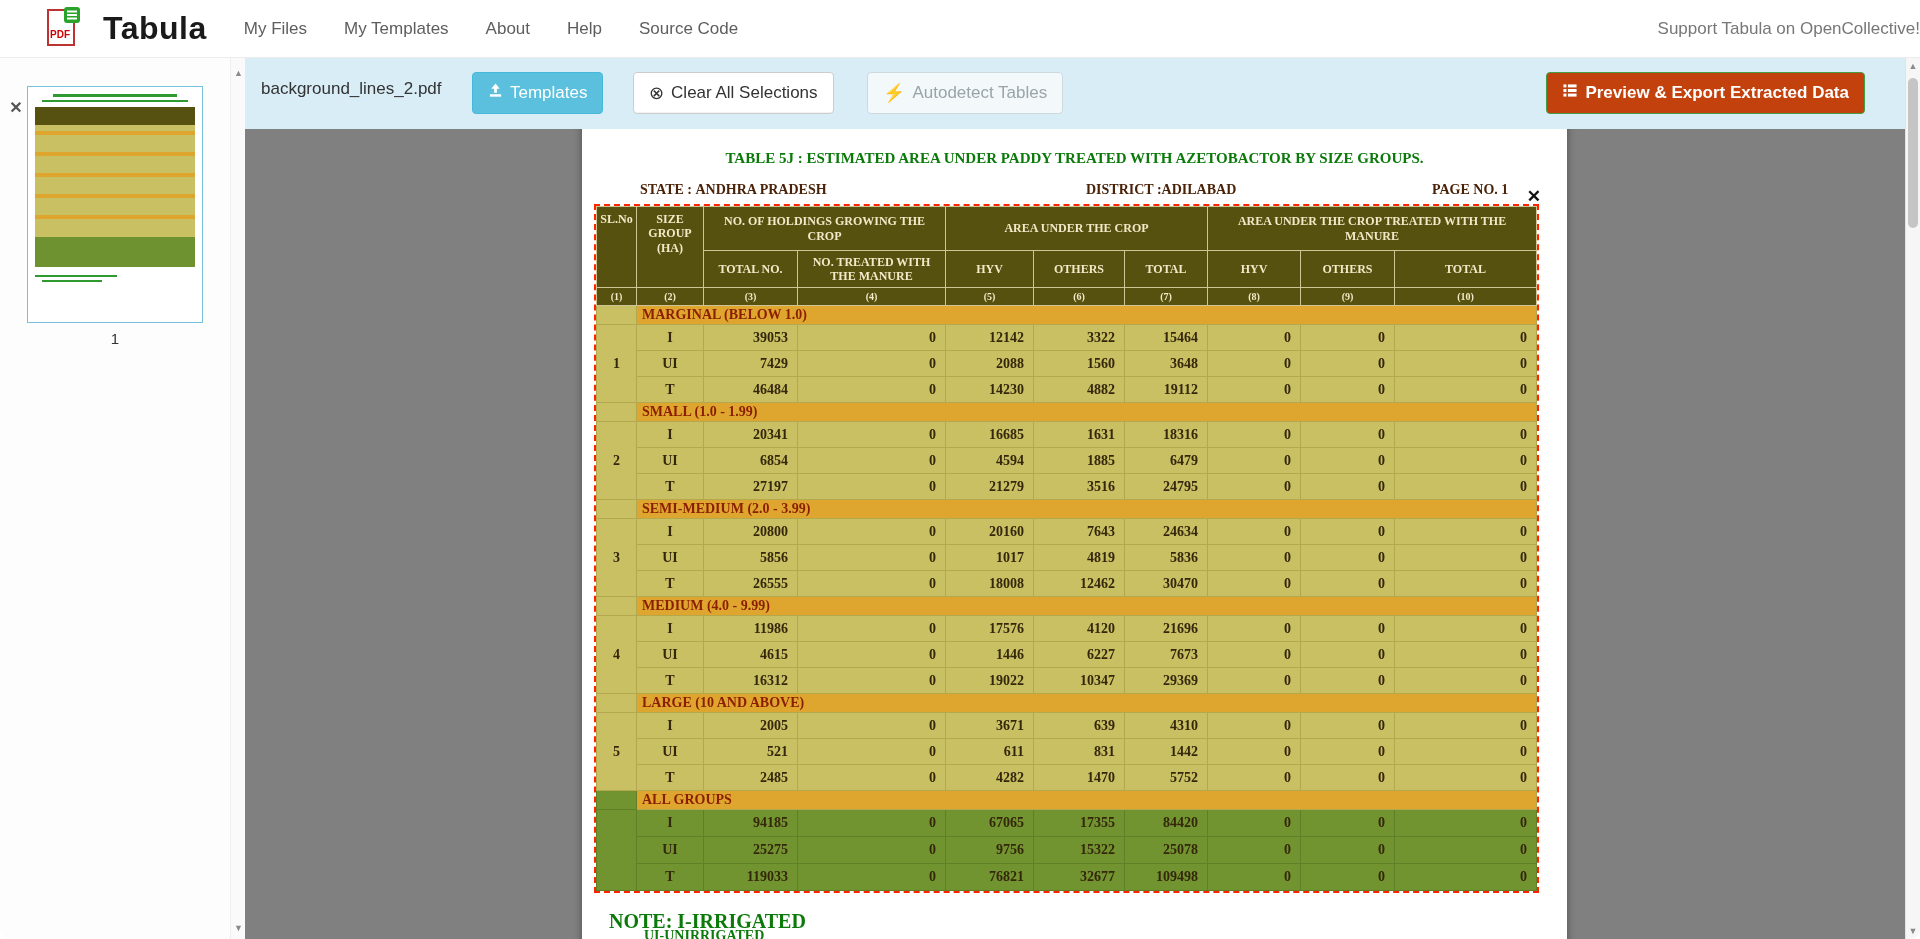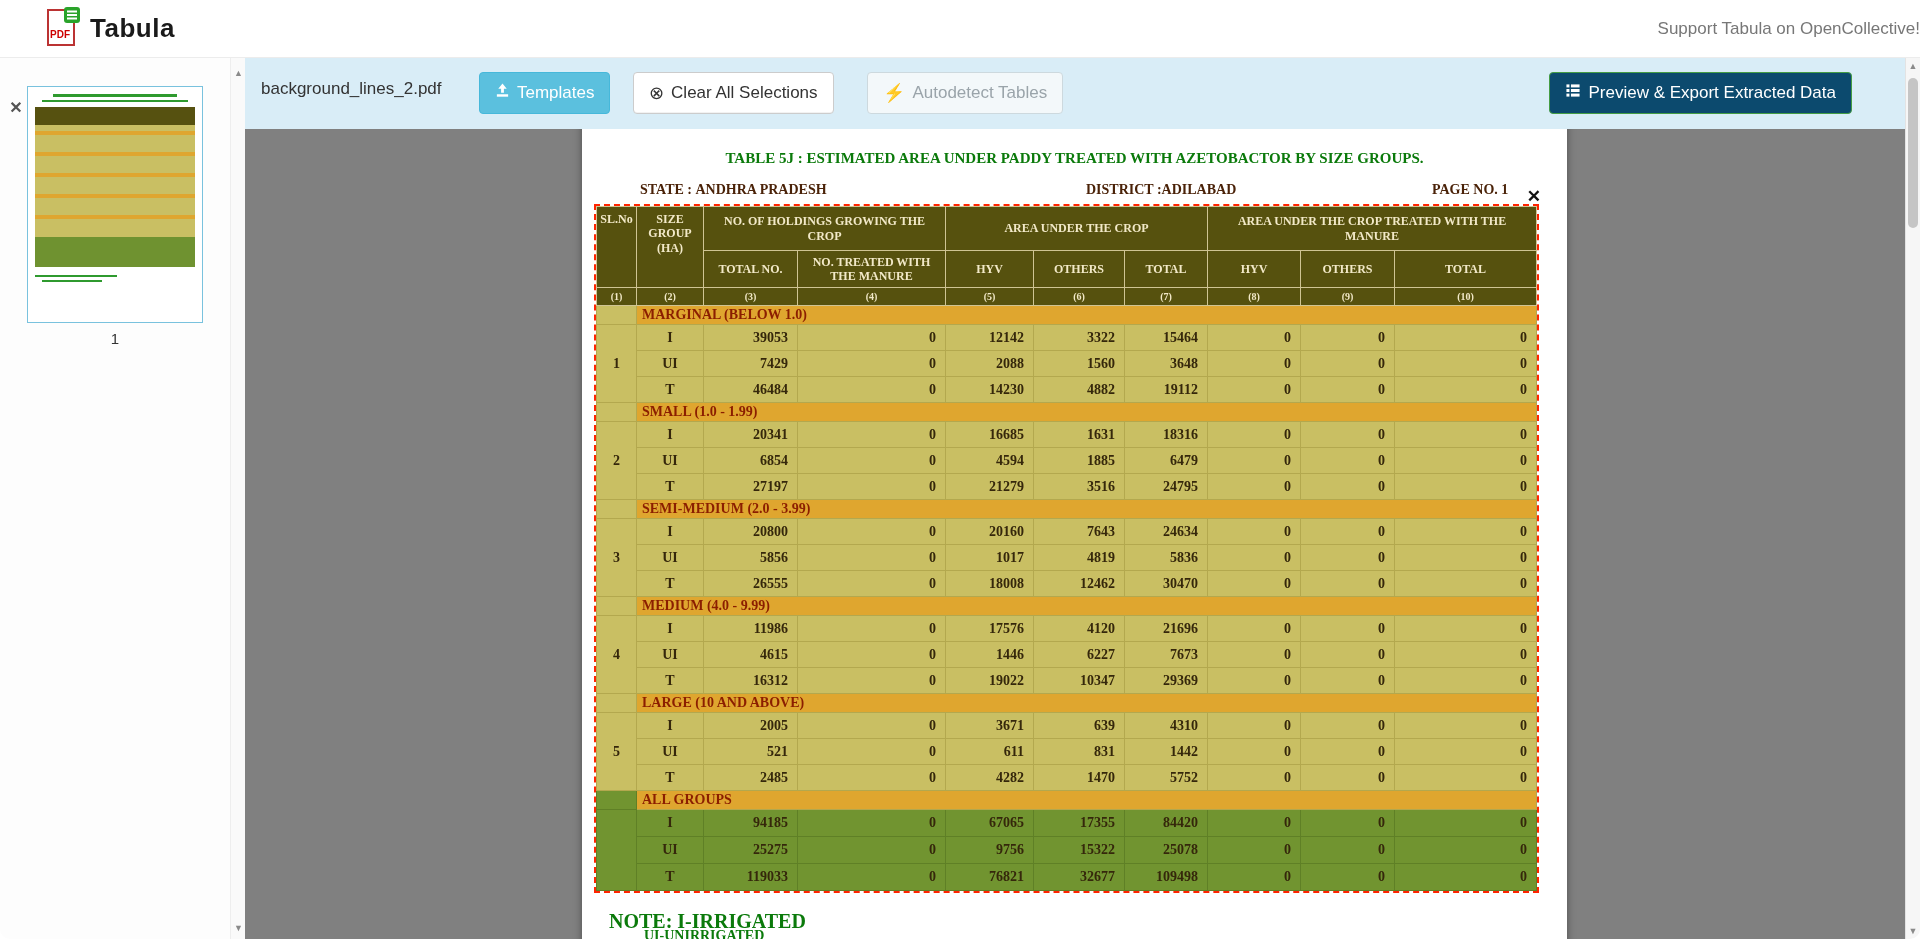--- a/index.html
+++ b/index.html
@@ -3,21 +3,21 @@
 <meta charset="utf-8">
 <style>
   * { margin:0; padding:0; box-sizing:border-box; }
   html,body { width:1920px; height:939px; overflow:hidden; }
   body { font-family:"Liberation Sans", sans-serif; background:#fff; }
   .app { position:relative; width:1920px; height:939px; overflow:hidden;border-radius:10px; }
 
   
   .navbar { position:absolute; left:0; top:0; width:1920px; height:58px; background:#fff; border-bottom:1px solid #ececec; display:flex; align-items:center; z-index:30; }
   .brand { display:flex; align-items:center; margin-left:44px; cursor:pointer; }
-  .brand-title { font-size:26px; font-weight:bold; color:#1a1a1a; margin-left:10px; letter-spacing:0.5px; }
+  .brand-title { font-size:32px; font-weight:bold; color:#1a1a1a; margin-left:23px; letter-spacing:0.5px; }
   .nav-links { display:flex; align-items:center; margin-left:37px; gap:37px; }
   .nav-link { font-size:17px; color:#5e5e5e; cursor:pointer; white-space:nowrap; }
   .nav-support { margin-left:auto; font-size:17px; color:#777; cursor:pointer; }
 
   
   .sidebar { position:absolute; left:0; top:58px; width:245px; height:881px; background:#fdfdfd; z-index:20; }
   .thumb-close { position:absolute; left:6px; top:40px; width:20px; height:20px; font-size:16px; font-weight:bold; color:#555; cursor:pointer; text-align:center; line-height:20px; }
   .thumbnail { position:absolute; left:27px; top:28px; width:176px; height:237px; background:#fff; border:1px solid #79c2de; cursor:pointer; }
   .t-line { position:absolute; background:#2f9a2f; height:3px; }
   .t-table { position:absolute; left:7px; top:20px; width:160px; height:160px; background:#c9bf63; }
@@ -26,24 +26,24 @@
   .t-green { position:absolute; left:0; top:130px; width:160px; height:30px; background:#6f9230; }
   .page-num { position:absolute; left:27px; top:272px; width:176px; text-align:center; font-size:15px; color:#333; }
   .side-scroll { position:absolute; right:0; top:0; width:15px; height:881px; background:#fafafa; border-left:1px solid #eee; }
   .side-scroll .arr-up { position:absolute; top:10px; left:0; width:15px; text-align:center; font-size:9px; color:#8a8a8a; cursor:pointer; }
   .side-scroll .arr-down { position:absolute; bottom:6px; left:0; width:15px; text-align:center; font-size:9px; color:#8a8a8a; cursor:pointer; }
 
   
   .toolbar { position:absolute; left:245px; top:58px; width:1660px; height:71px; background:#d9edf7; z-index:25; }
   .file-label { position:absolute; left:16px; top:0; height:62px; display:flex; align-items:center; font-size:17px; color:#333; }
   .btn { position:absolute; top:14px; height:42px; display:flex; align-items:center; gap:7px; padding:0 15px; border-radius:4px; font-size:17px; cursor:pointer; white-space:nowrap; border:1px solid transparent; }
-  .btn-info { left:234px; background:#5bc0de; border-color:#46b8da; color:#fff; }
+  .btn-info { left:227px; background:#5bc0de; border-color:#46b8da; color:#fff; }
   .btn-default { left:388px; background:#fff; border-color:#ccc; color:#333; box-shadow:inset 0 -1px 0 rgba(0,0,0,.05); }
   .btn-disabled { left:622px; background:#f3f8fa; border-color:#cdd9de; color:#9aa4aa; cursor:not-allowed; }
-  .btn-success { right:53px; background:#0c4a6e; border-color:#449d44; color:#fff; }
+  .btn-success { right:40px; background:#c2410c; border-color:#449d44; color:#fff;font-weight:bold; }
   .btn .glyph { font-size:18px; line-height:1; }
   .btn-disabled .glyph { color:#9aa4aa; }
 
   
   .main { position:absolute; left:245px; top:129px; width:1660px; height:810px; background:#808080; overflow:hidden; z-index:10; }
   .pdf-page { position:absolute; left:337px; top:-75px; width:985px; height:1500px; background:#fff; box-shadow:0 0 8px rgba(0,0,0,.4); font-family:"Liberation Serif", serif; }
   .doc-title { position:absolute; left:0; top:96px; width:985px; text-align:center; font-size:15px; font-weight:bold; color:#0b7a0b; }
   .doc-meta { position:absolute; left:4px; top:128px; width:985px; height:20px; font-size:14px; font-weight:bold; color:#4a2208; }
   .meta-state { position:absolute; left:54px; }
   .meta-district { position:absolute; left:500px; }
@@ -91,20 +91,27 @@
           <path d="M4 3 h17 l9 9 v26 h-26 z" fill="#ffffff" stroke="#bb3333" stroke-width="2"></path>
           <path d="M21 3 l9 9 h-9 z" fill="#e89b9b"></path>
           <text x="6" y="31" font-size="10" fill="#cc0000" font-weight="bold" font-family="Liberation Sans, sans-serif">PDF</text>
           <rect x="20" y="0" width="16" height="16" rx="3" fill="#2aa32a"></rect>
           <rect x="23" y="3.5" width="10" height="2" fill="#fff"></rect>
           <rect x="23" y="7" width="10" height="2" fill="#fff"></rect>
           <rect x="23" y="10.5" width="10" height="2" fill="#fff"></rect>
         </svg>
       </span>
       <span class="brand-title">Tabula</span>
+    </div>
+    <div class="nav-links">
+      <span class="nav-link">My Files</span>
+      <span class="nav-link">My Templates</span>
+      <span class="nav-link">About</span>
+      <span class="nav-link">Help</span>
+      <span class="nav-link">Source Code</span>
     </div>
     <span class="nav-support">Support Tabula on OpenCollective!</span>
   </div>
 
   <div class="sidebar">
     <span class="thumb-close">✕</span>
     <div class="thumbnail">
       <div class="t-line" style="left:25px; top:7px; width:124px;"></div>
       <div class="t-line" style="left:14px; top:13px; width:146px; height:2px;"></div>
       <div class="t-table">

